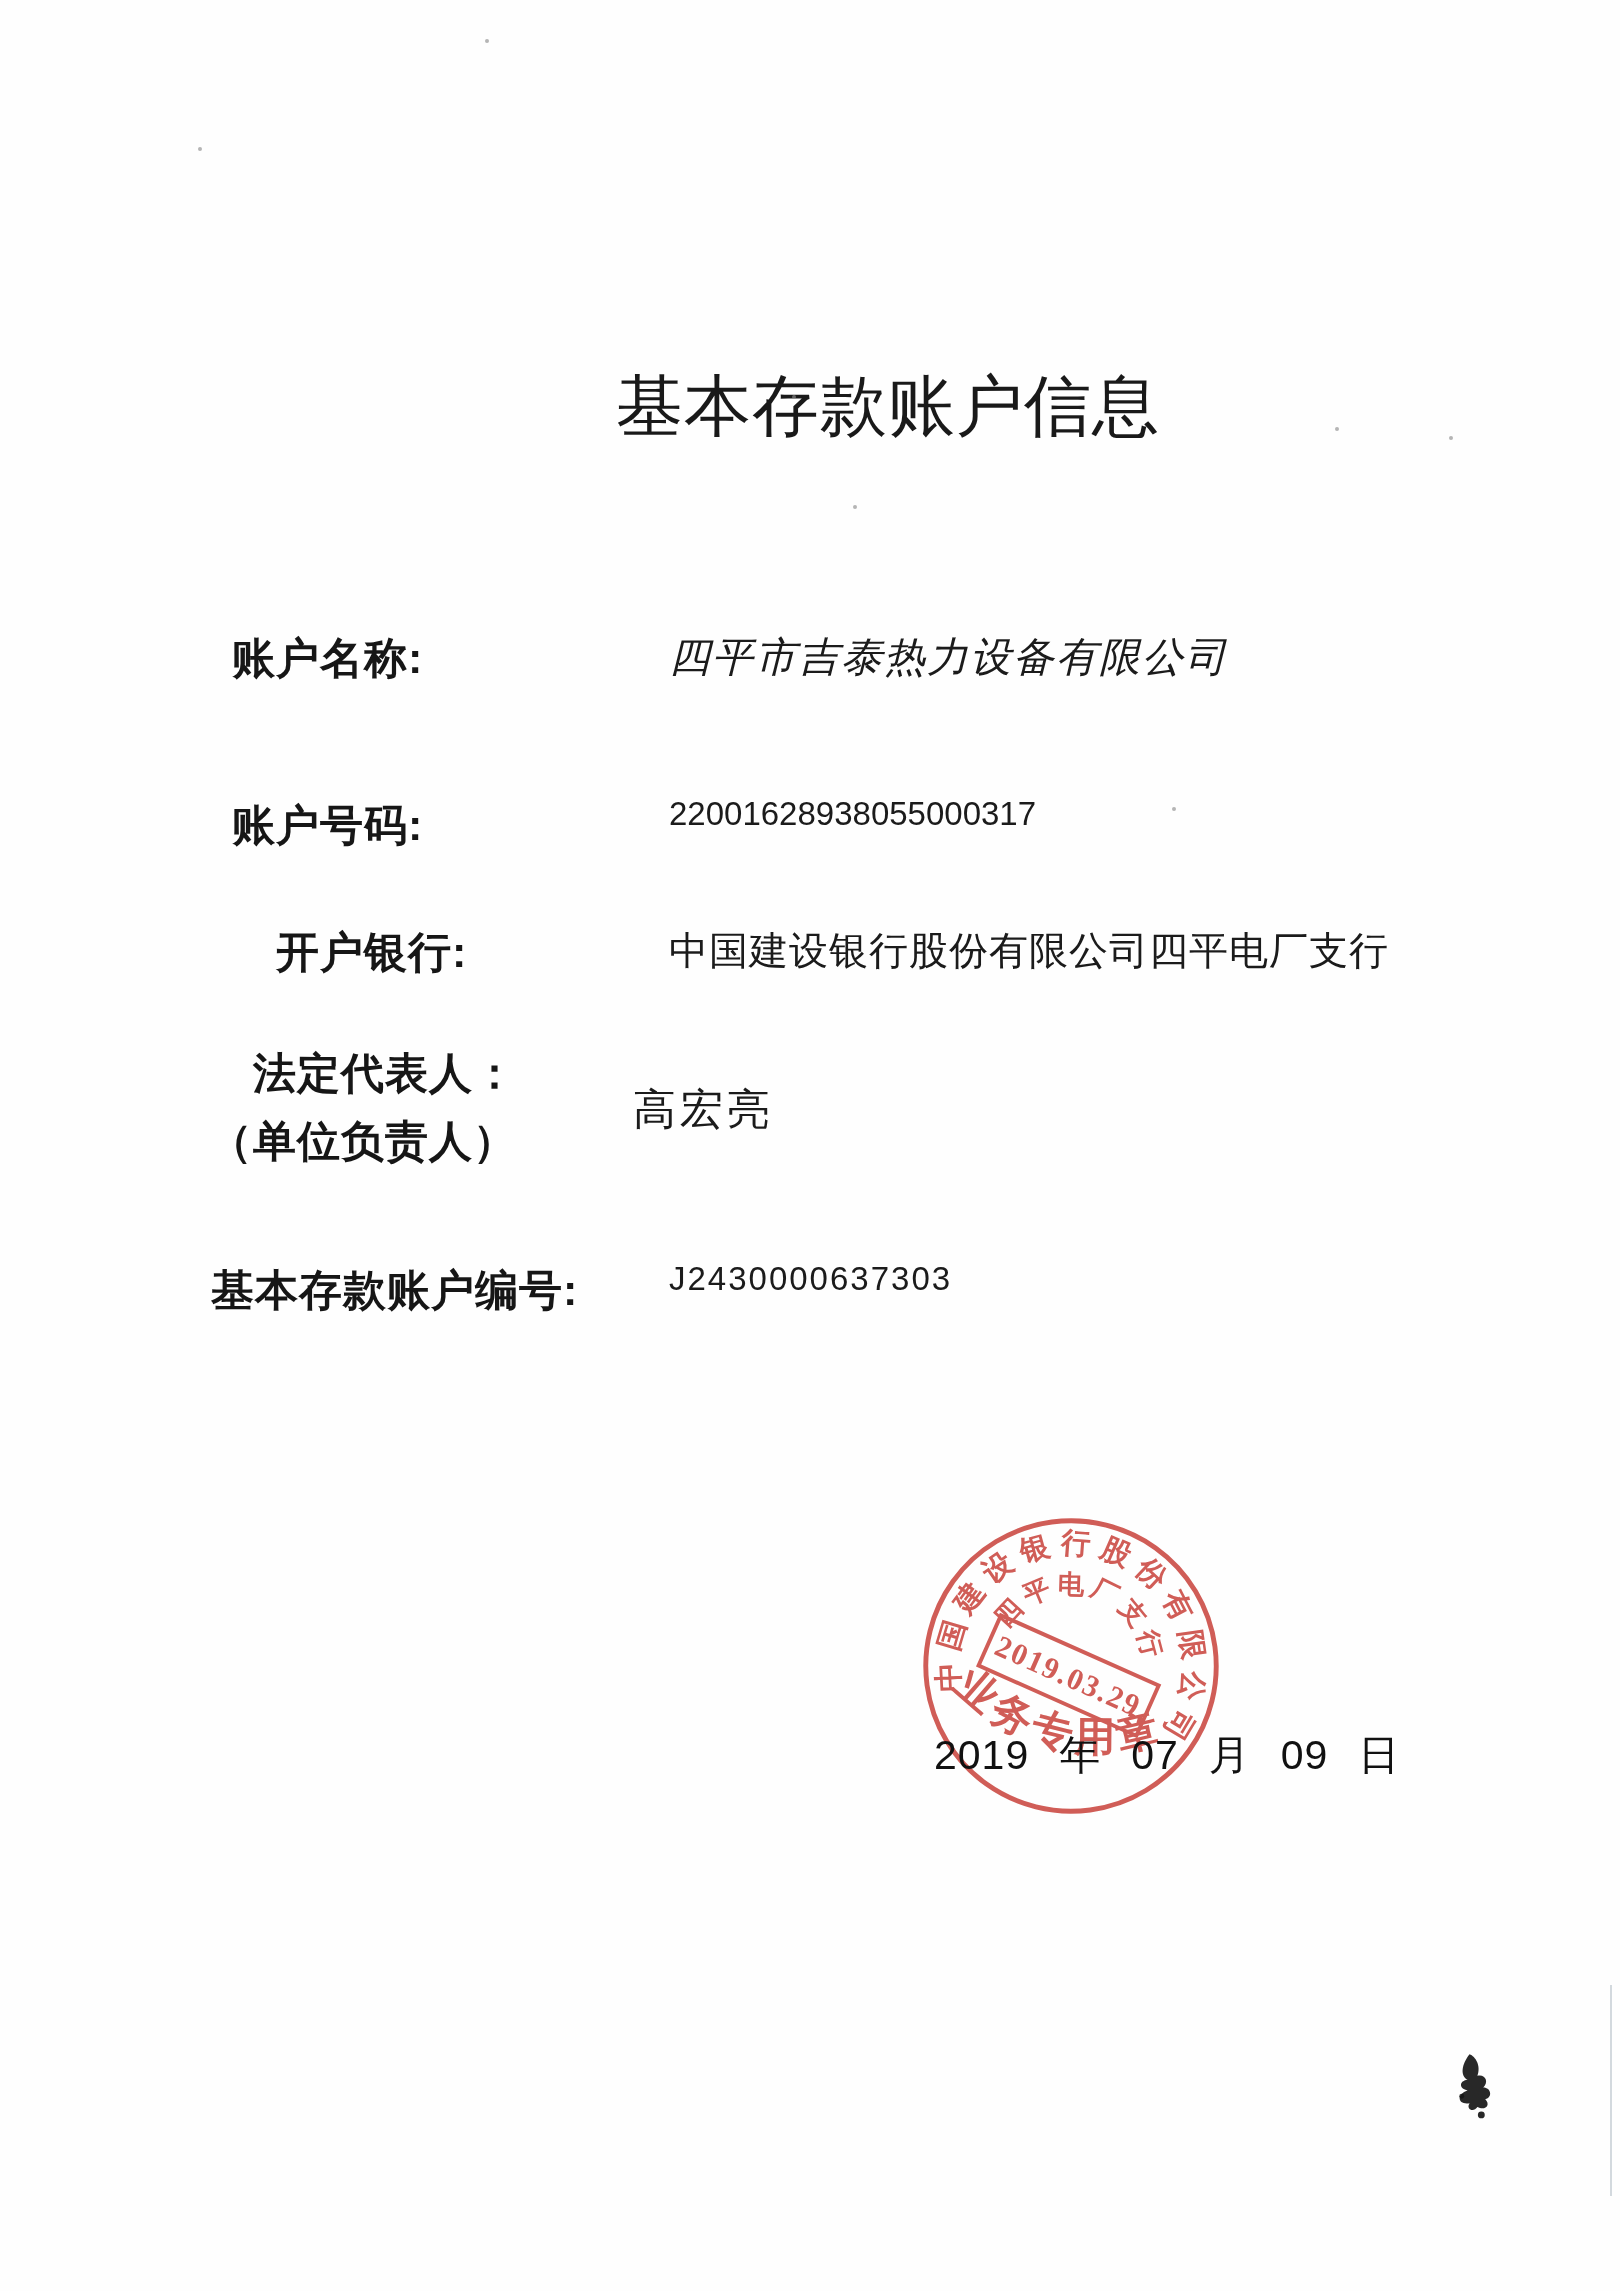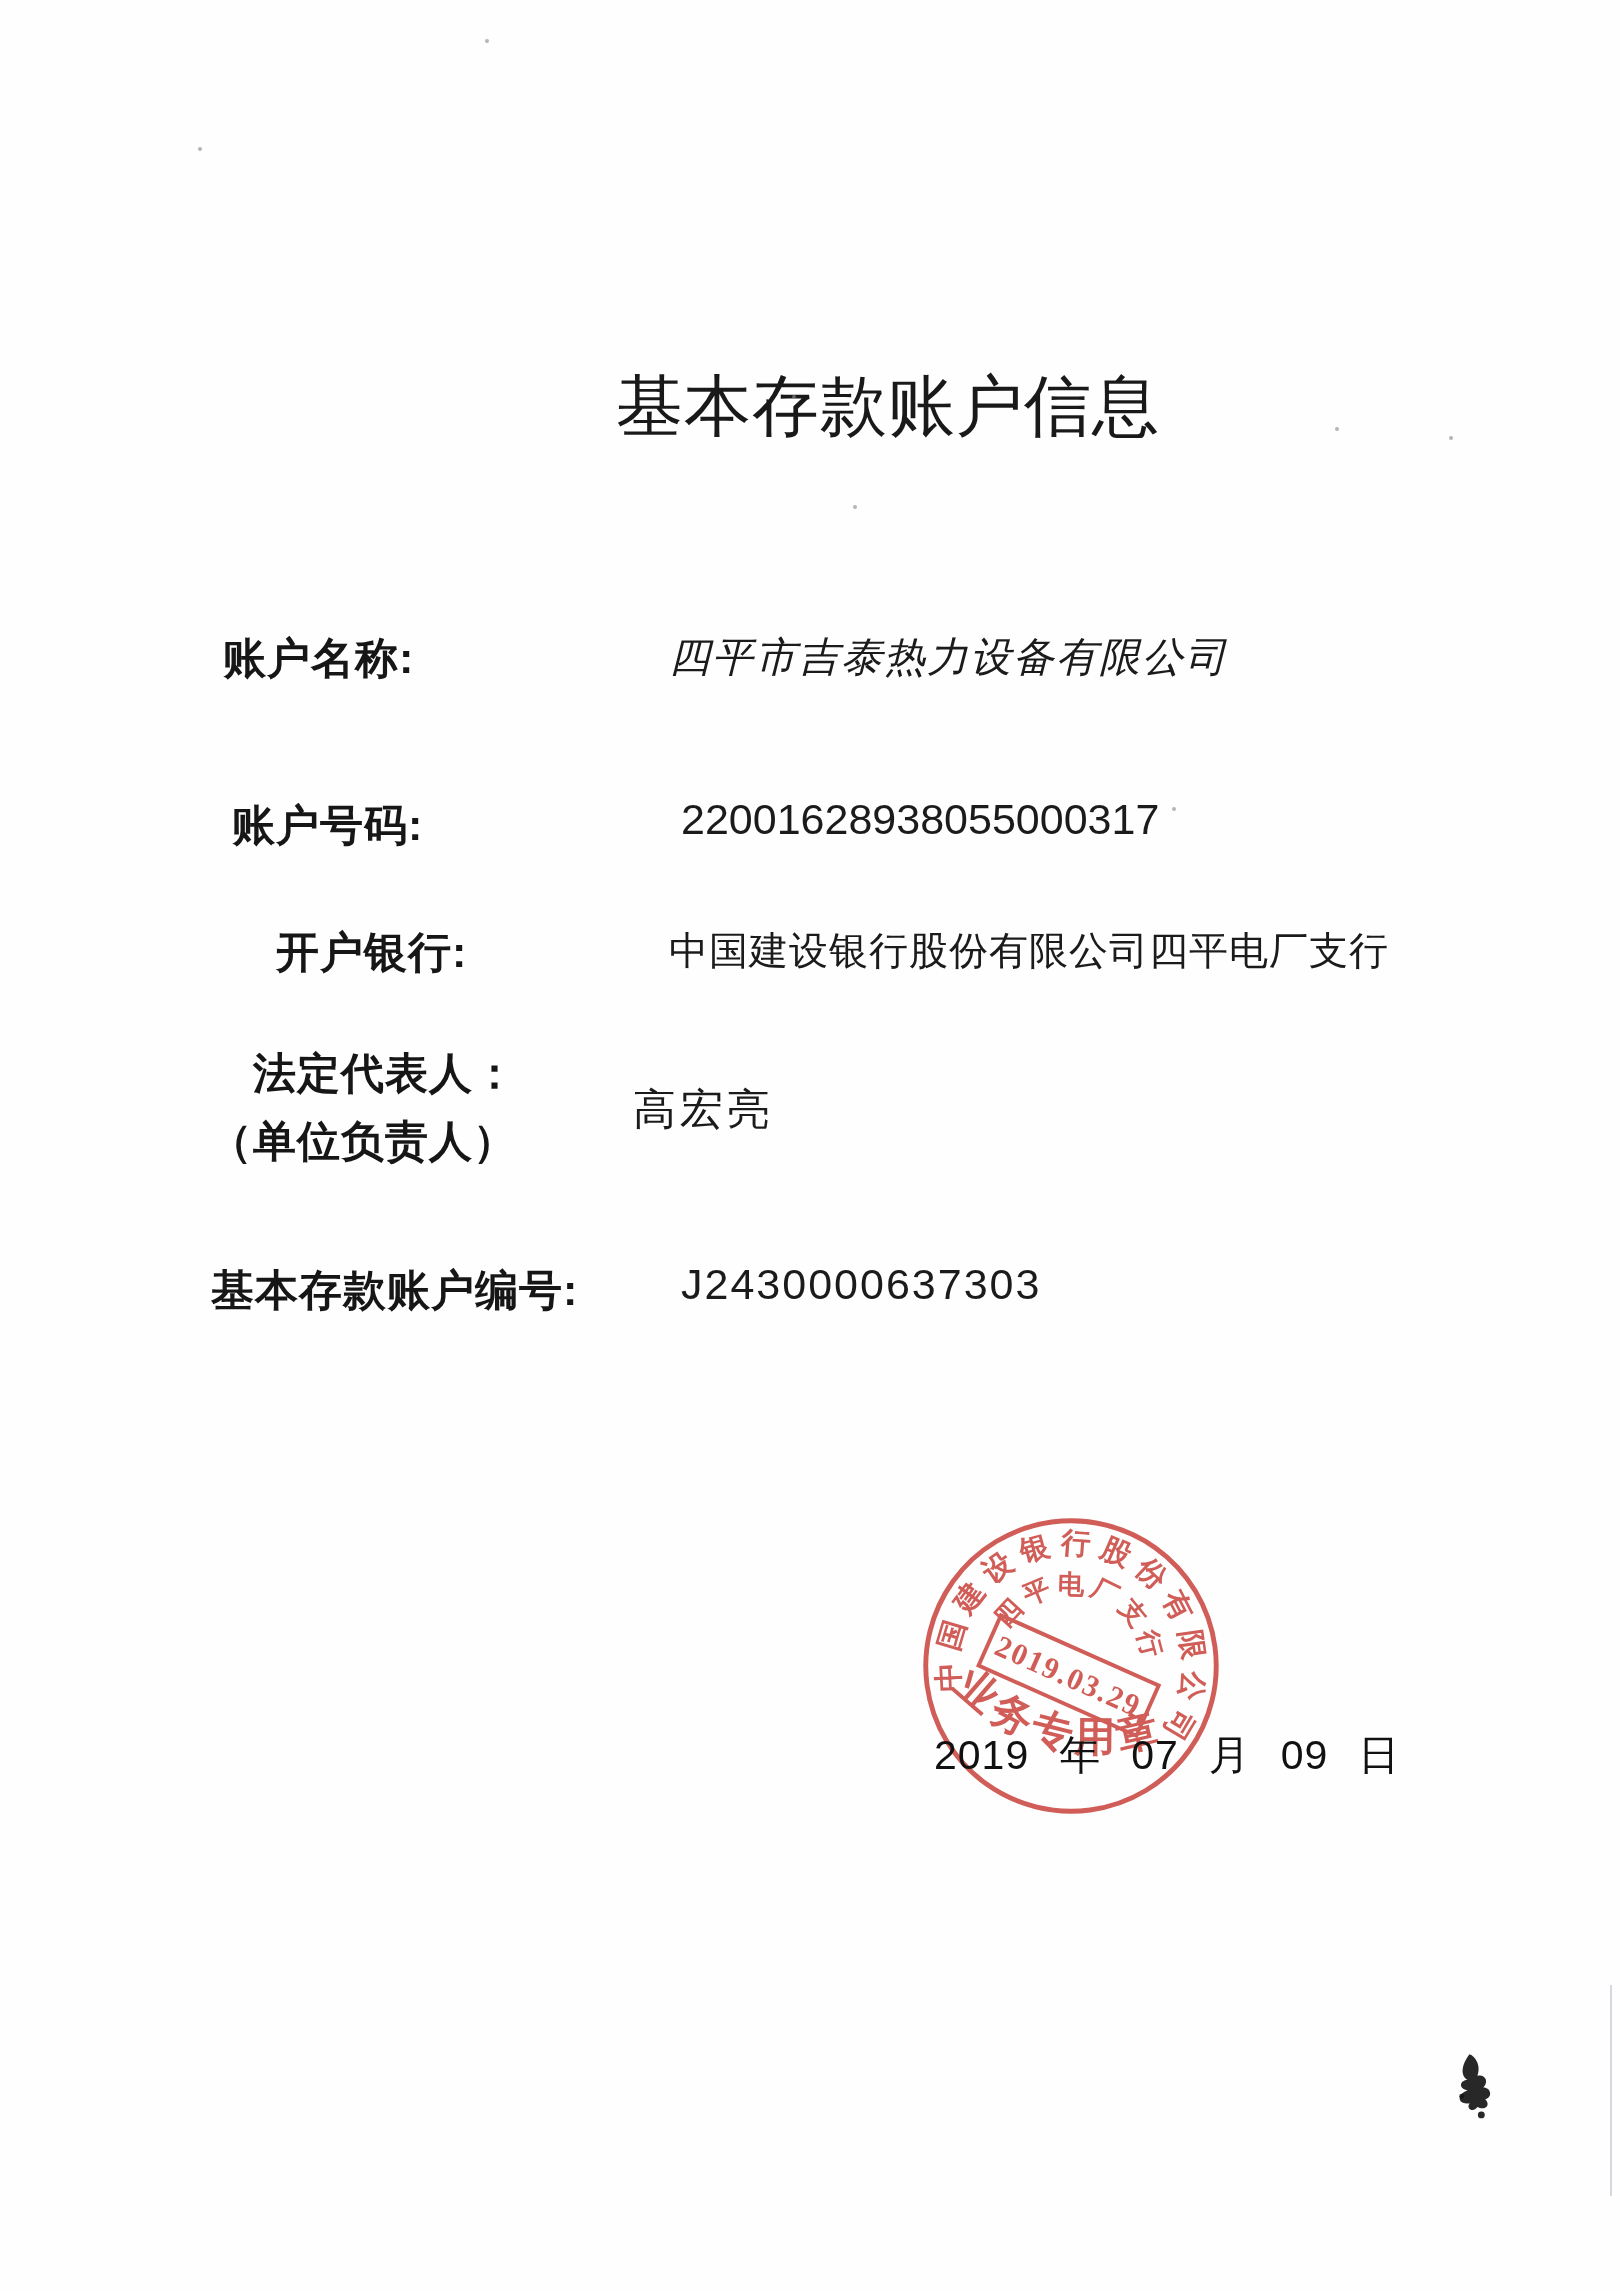--- a/index.html
+++ b/index.html
@@ -30,21 +30,21 @@
     white-space:nowrap;
     color:#161616;
   }
   .value {
     position:absolute;
     font-size:41px;
     letter-spacing:1px;
     white-space:nowrap;
     color:#1b1b1b;
   }
-  .value.num { font-size:43px; letter-spacing:0;margin-left:12px; }
+  .value.num { font-size:33px; letter-spacing:0; }
   .date-line {
     position:absolute; left:934px; top:1728px;
     font-size:41px;
     letter-spacing:1px;
     word-spacing:17.6px;
     white-space:nowrap;
     color:#111;
     z-index:3;
   }
   .stamp {
@@ -74,21 +74,21 @@
     opacity:0.55;
   }
 </style>
 </head>
 <body>
 
 <div class="page">
 
   <h1 class="title">基本存款账户信息</h1>
 
-  <span class="label" style="left:223px; top:630px;">账户名称:</span>
+  <span class="label" style="left:232px; top:630px;">账户名称:</span>
   <span class="value" style="left:669px; top:630px; letter-spacing:2px;font-style:italic;">四平市吉泰热力设备有限公司</span>
 
   <span class="label" style="left:232px; top:797px;">账户号码:</span>
   <span class="value num" style="left:669px; top:795px;">22001628938055000317</span>
 
   <span class="label" style="left:248px; top:924px;margin-left:28px;">开户银行:</span>
   <span class="value" style="left:669px; top:924px; font-size:39px;">中国建设银行股份有限公司四平电厂支行</span>
 
   <span class="label" style="left:225px; top:1045px;margin-left:28px;">法定代表人：</span>
   <span class="label" style="left:209px; top:1113px;">（单位负责人）</span>

